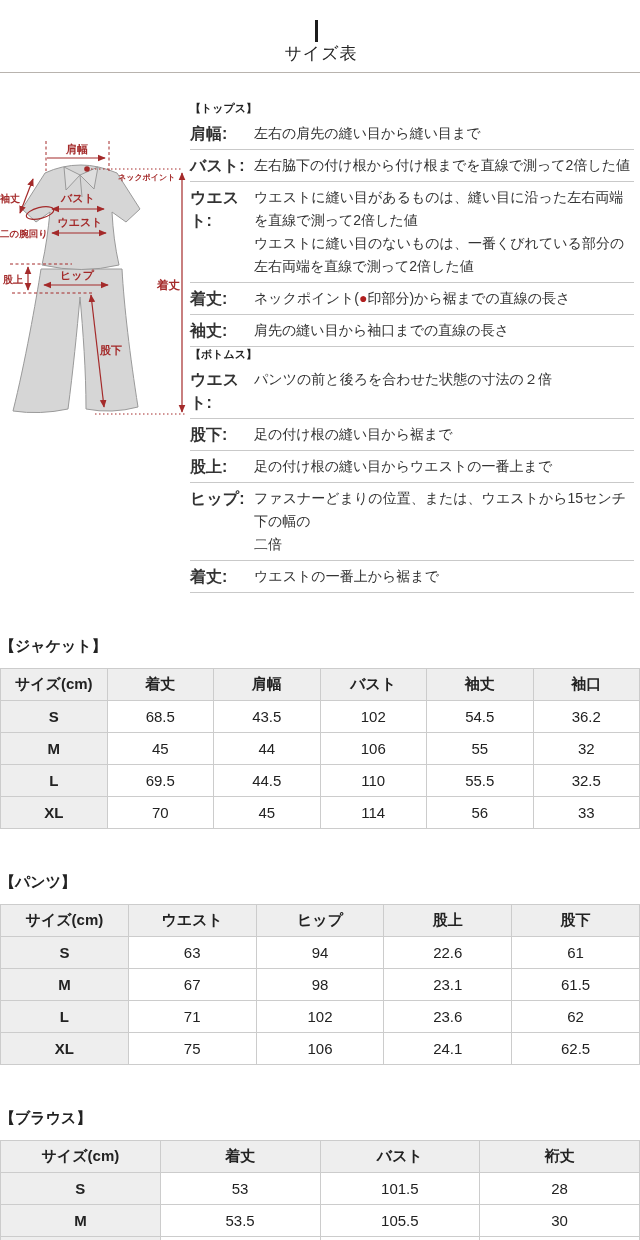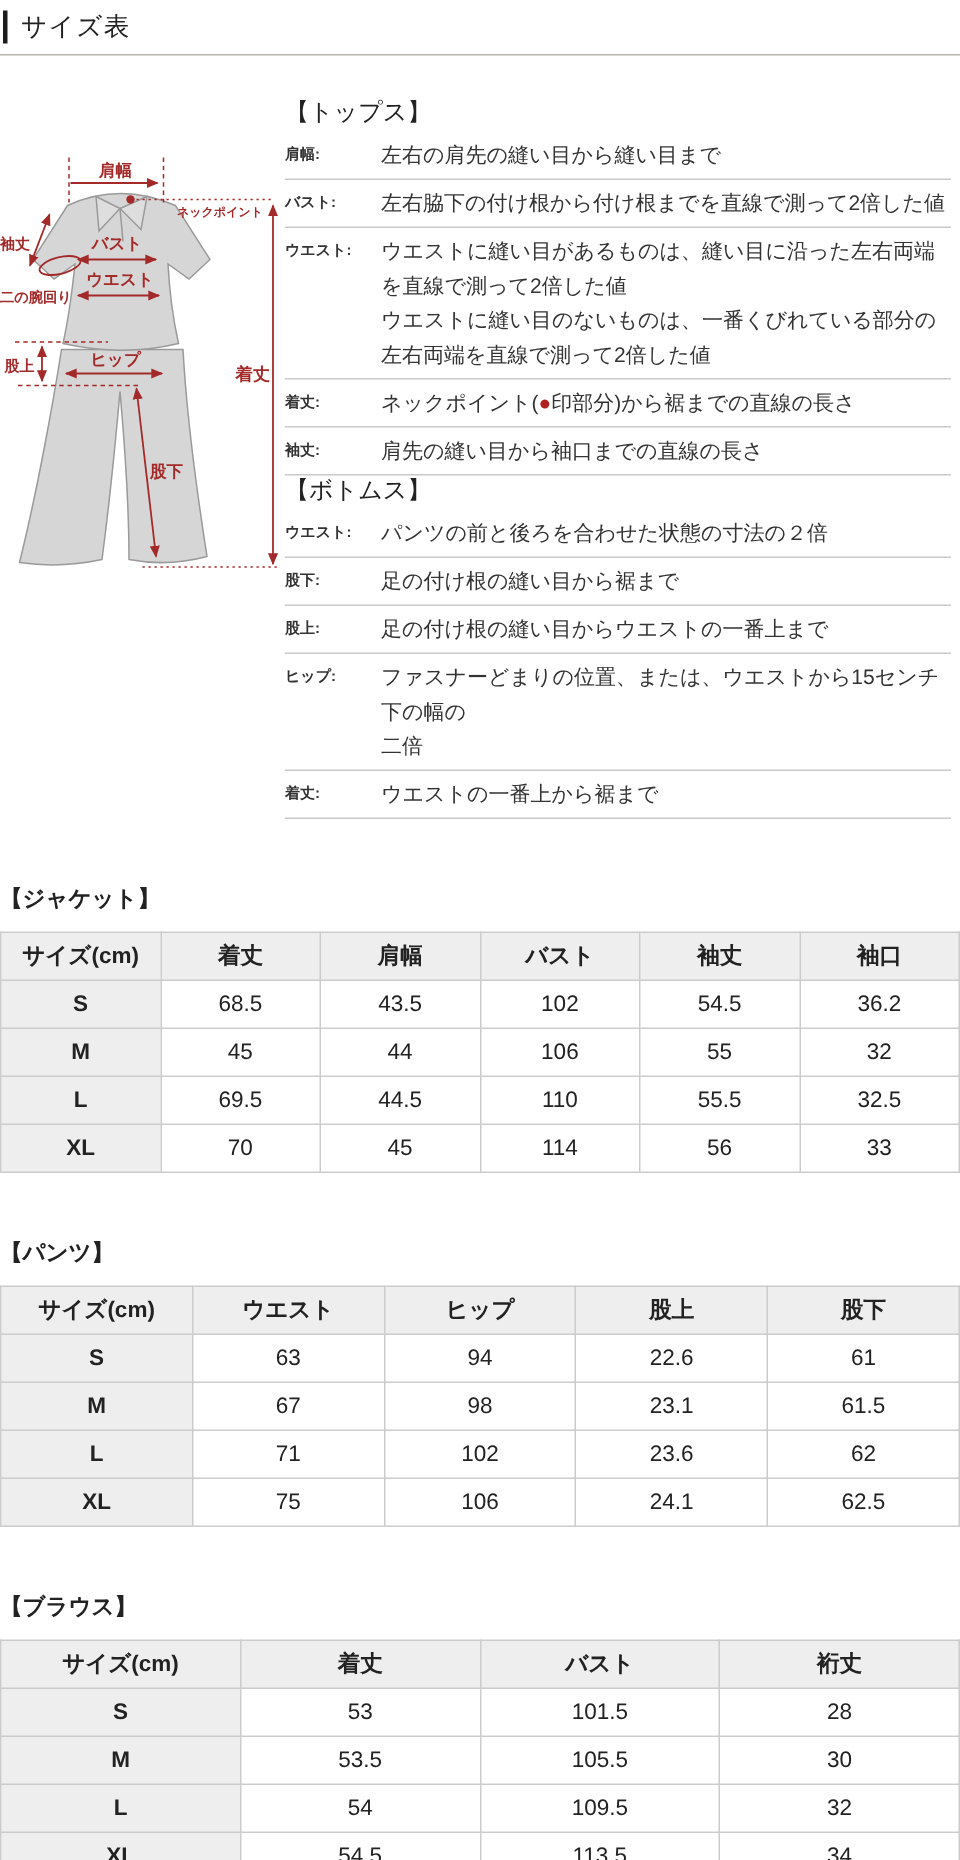--- a/index.html
+++ b/index.html
@@ -4,34 +4,35 @@
 <style>
   html,body{margin:0;padding:0;background:#fff;}
   body{
     width:640px;min-height:1240px;
     font-family:"Liberation Sans","DejaVu Sans",sans-serif;
     color:#333;
   }
   
   .page-header{
     display:flex;align-items:center;
-    padding:6px 0 7px 2px;
+    padding:20px 0 7px 2px;
     border-bottom:1px solid #b8b3ae;
+    flex-direction:column;
   }
   .title-bar{width:3px;height:22px;background:#1c1c1c;margin-right:9px;}
   .page-title{font-size:17px;font-weight:normal;color:#222;margin:0;letter-spacing:1px;}
 
   
   .top-section{display:flex;margin-top:28px;}
   .diagram-wrap{width:190px;flex:none;}
   .defs{flex:1;padding-right:6px;}
-  .def-heading{font-size:16px;font-weight:normal;color:#222;margin:0 0 2px 0;}
+  .def-heading{font-size:11px;font-weight:bold;color:#222;margin:0 0 2px 0;}
   .def-heading.second{}
   .def-row{display:flex;padding:4px 0 4px 0;border-bottom:1px solid #c9c9c9;}
-  .term{flex:none;width:64px;font-weight:bold;font-size:10px;line-height:23px;color:#333;}
+  .term{flex:none;width:64px;font-weight:bold;font-size:16px;line-height:23px;color:#333;}
   .desc{flex:1;font-size:14px;line-height:23px;color:#333;white-space:pre-line;}
   .red-dot{color:#b01f1f;}
 
   
   .lbl{fill:#a42a2a;font-weight:bold;font-family:"Liberation Sans","DejaVu Sans",sans-serif;}
   .ann{stroke:#a42a2a;stroke-width:1.2;fill:none;}
   .dash{stroke:#a42a2a;stroke-width:1;stroke-dasharray:3,2.5;fill:none;}
   .dot{stroke:#a42a2a;stroke-width:1;stroke-dasharray:1.5,2.5;fill:none;}
 
   

